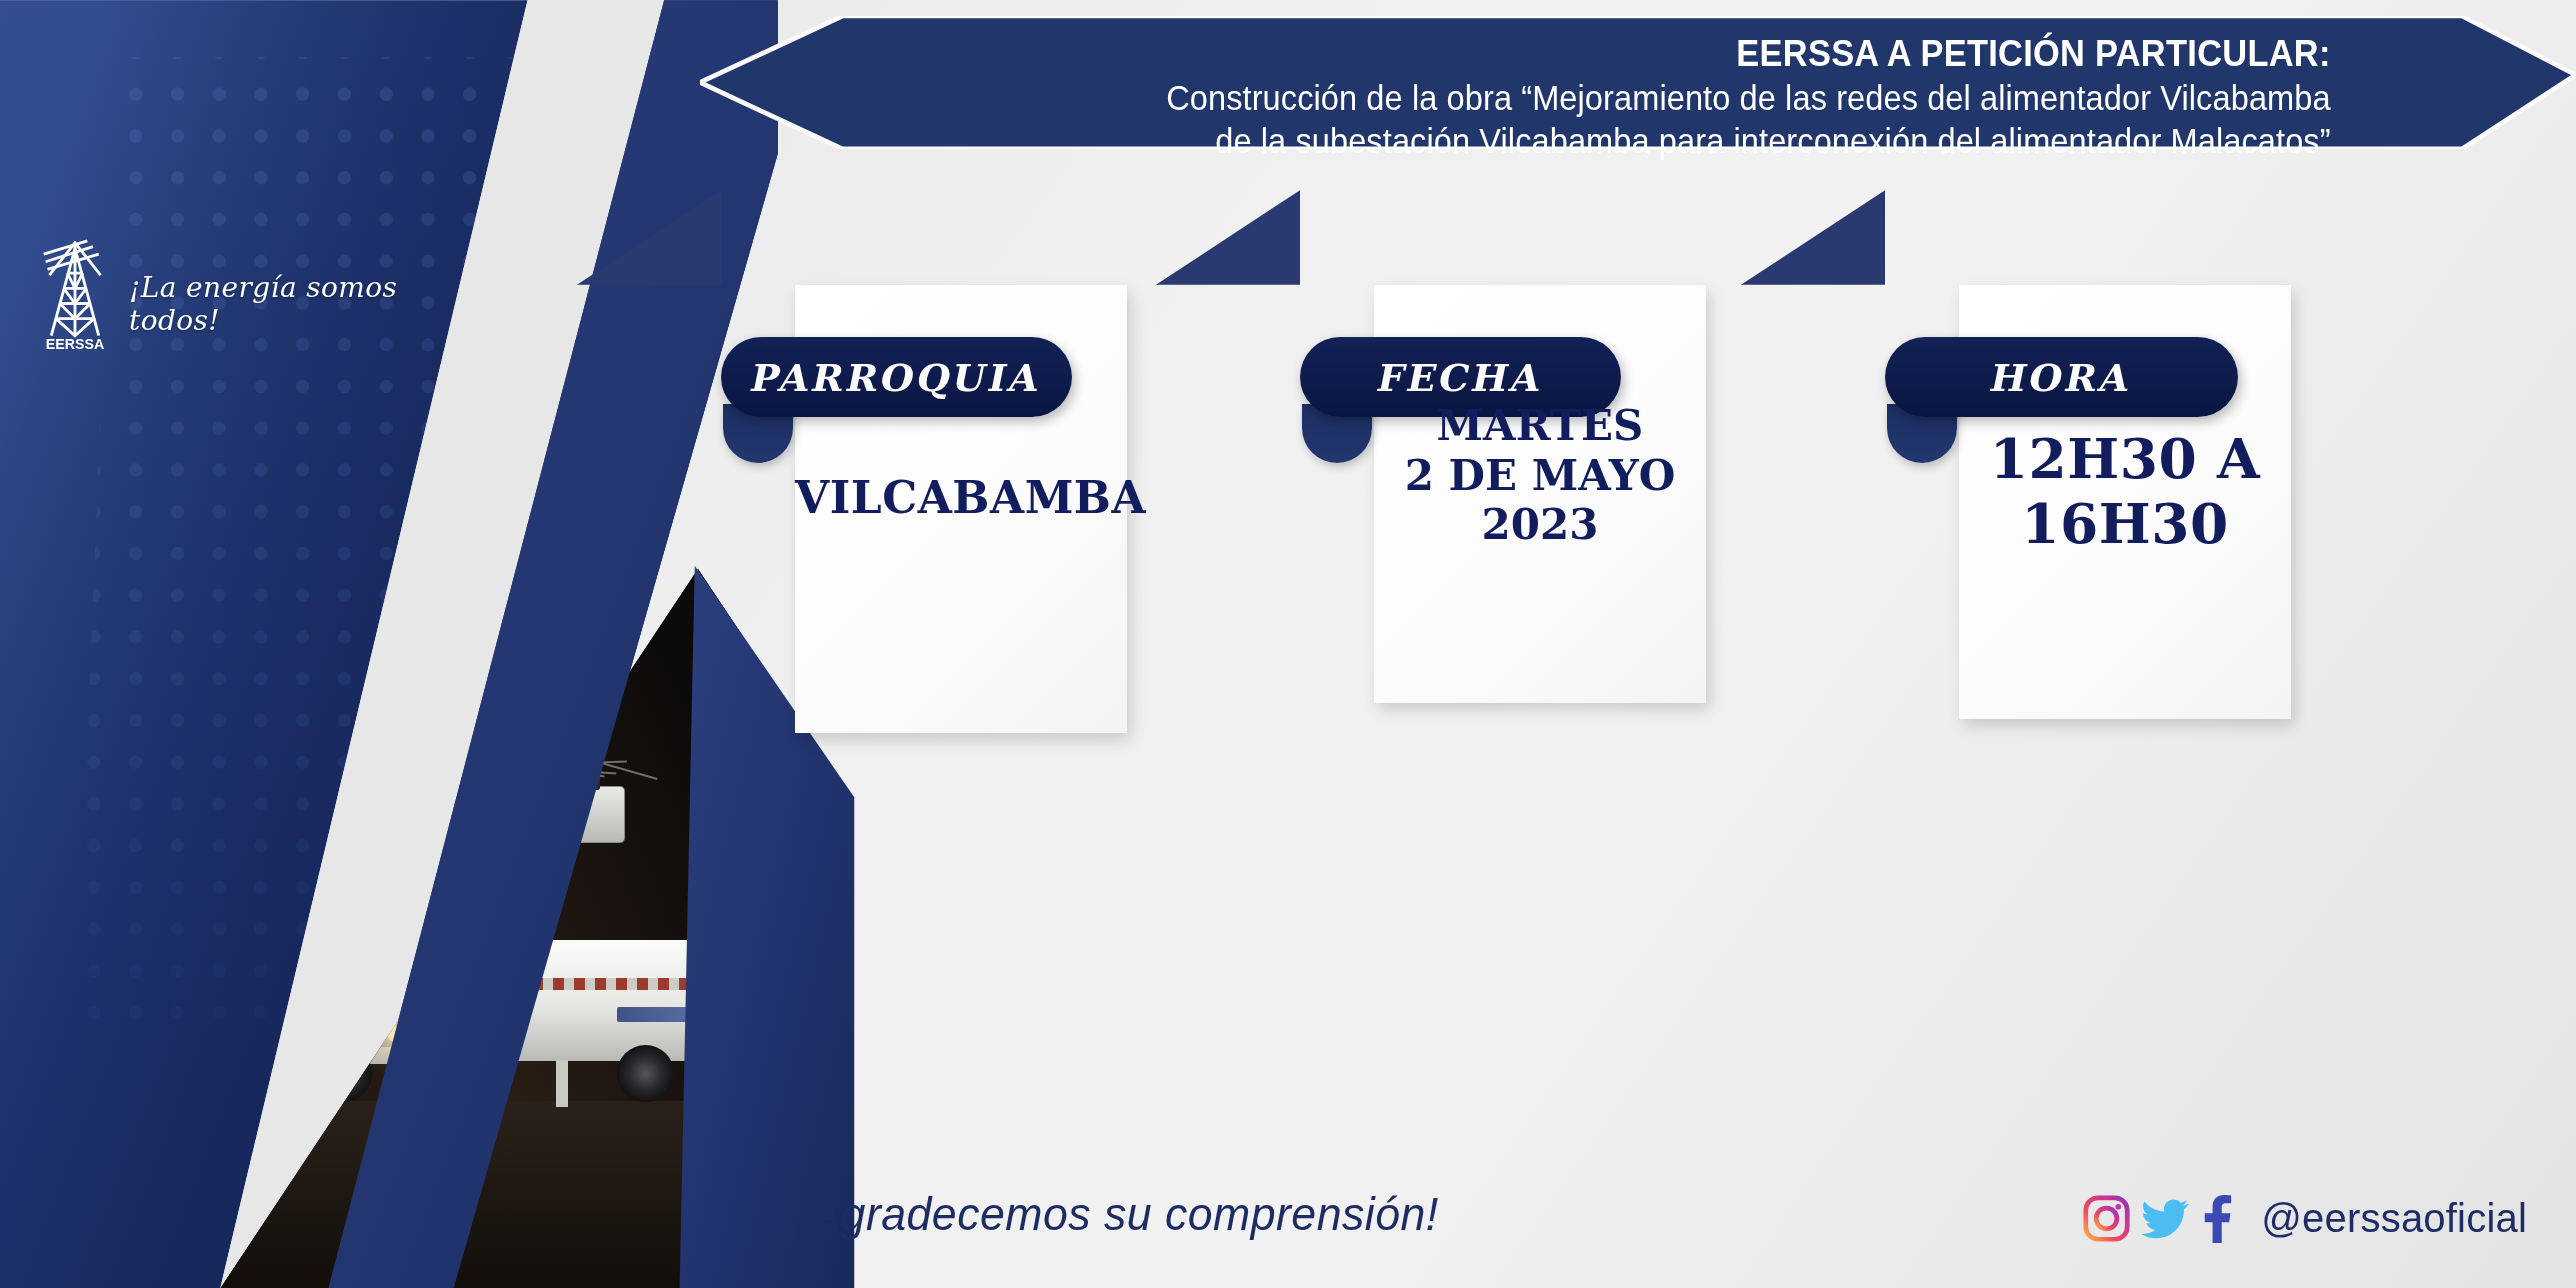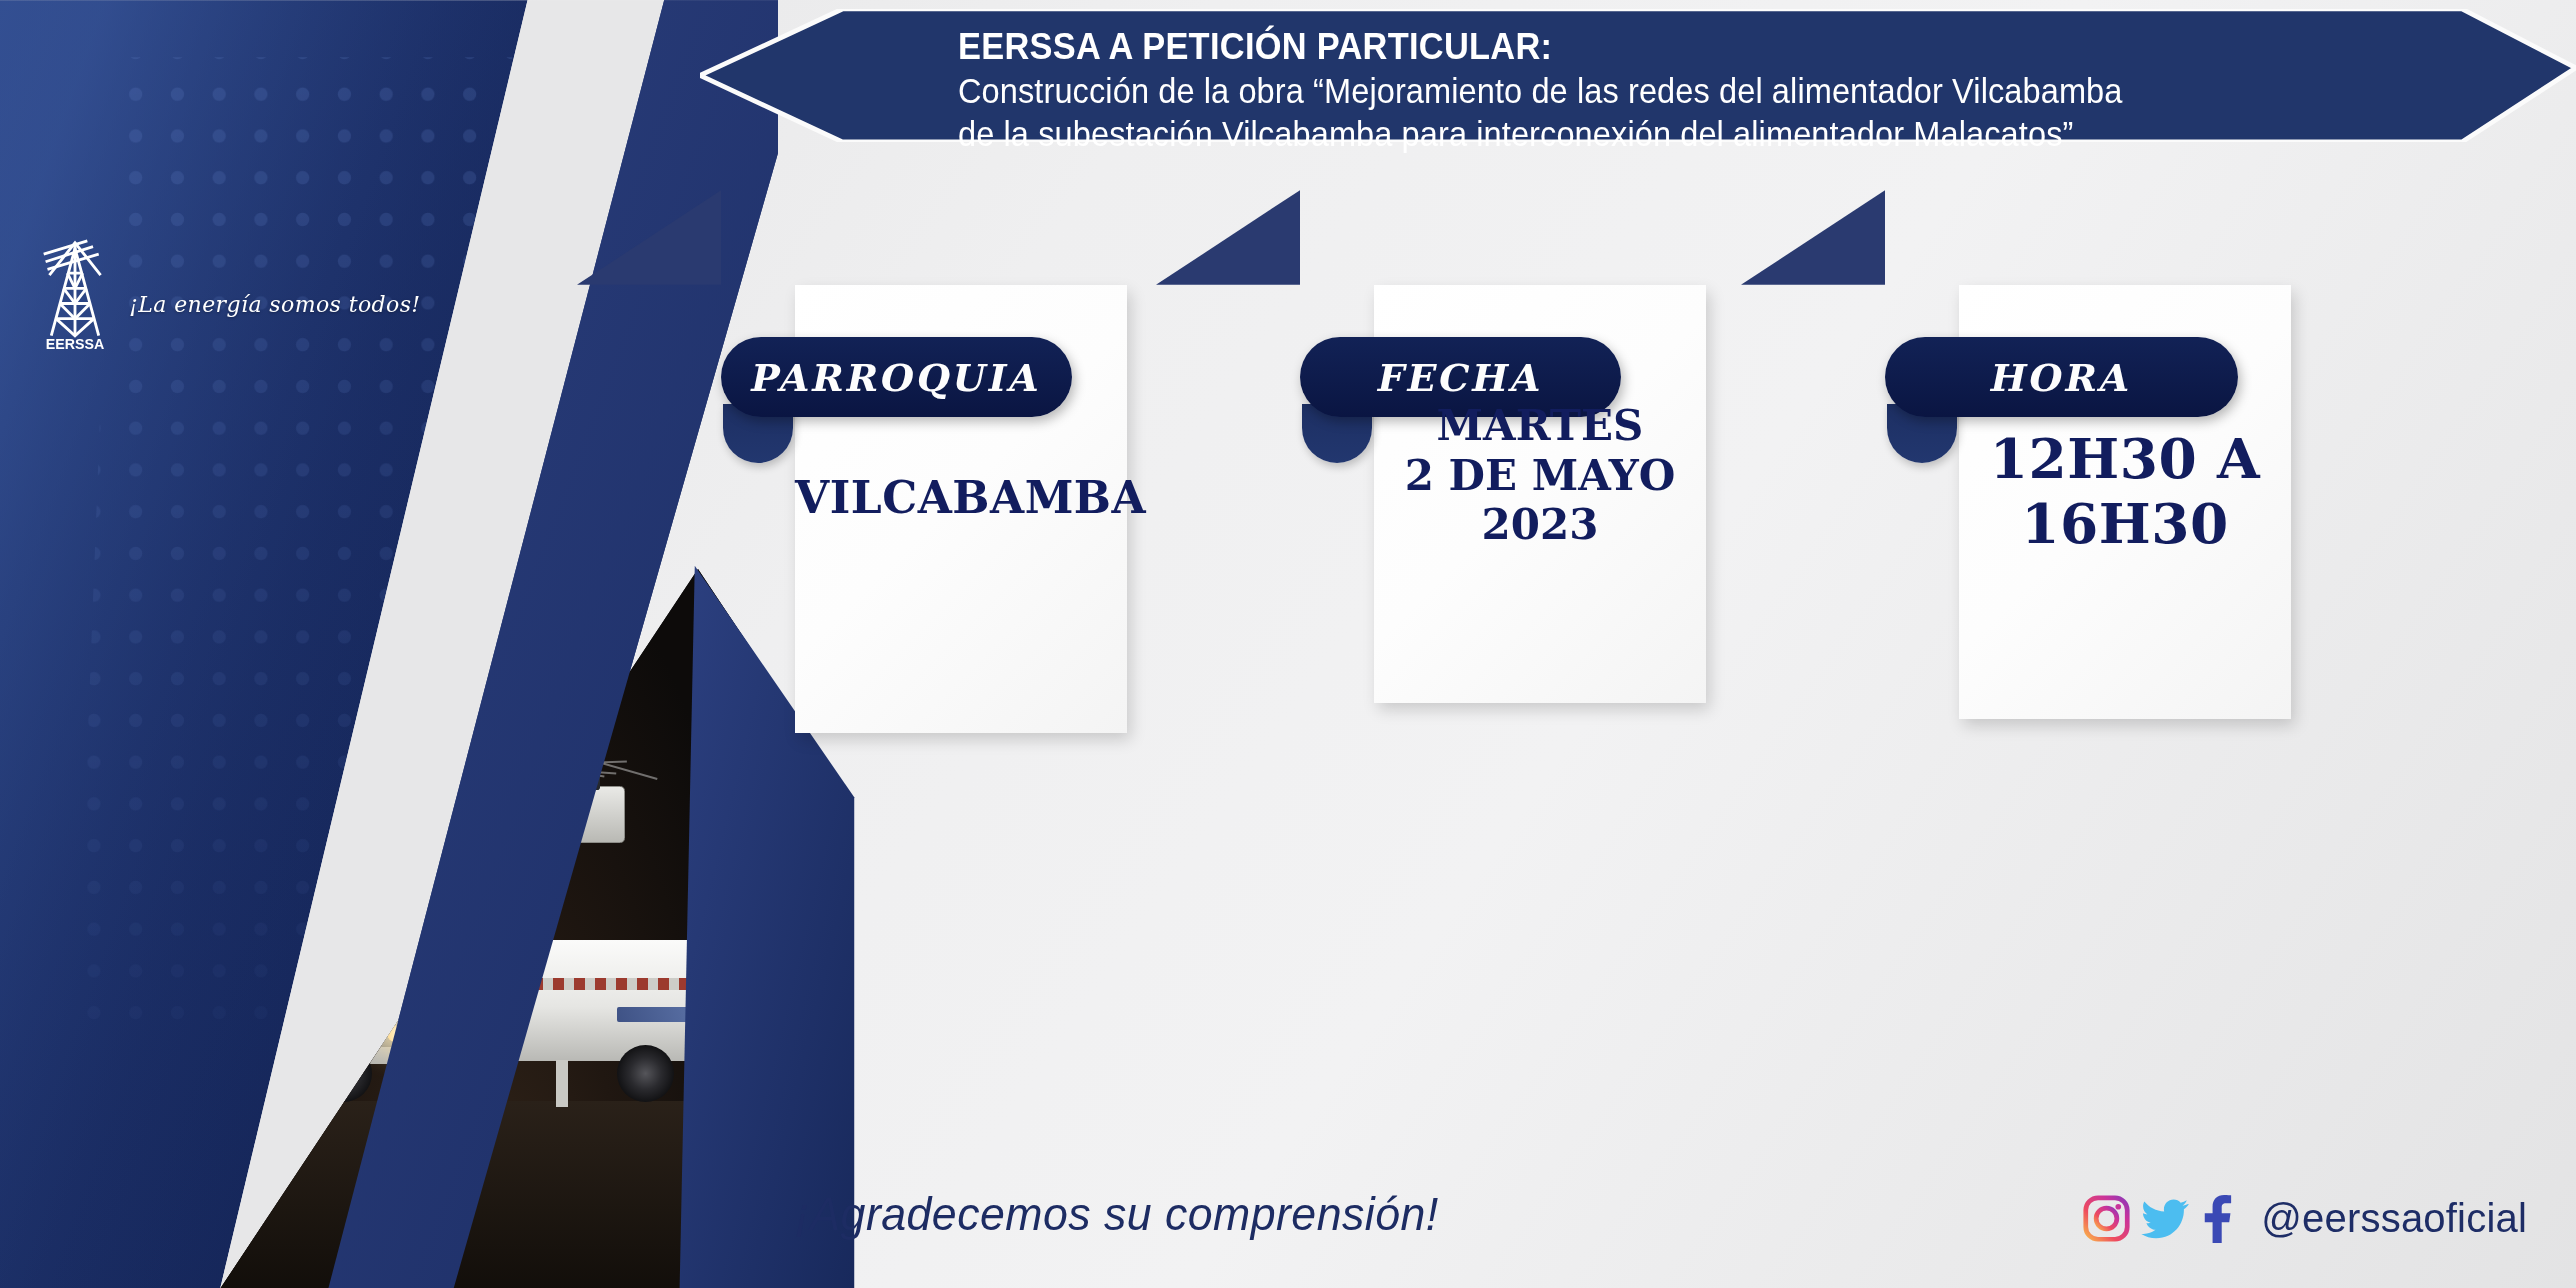--- a/index.html
+++ b/index.html
@@ -87,25 +87,25 @@
     font-weight:400;font-size:36px;letter-spacing:0.9px;color:#f2f4f8;
     text-transform:uppercase;margin-top:5.7px;transform:scaleX(.88);transform-origin:50% 50%;
     text-shadow:0 1.9px 3.8px rgba(0,0,0,.3);
   }
 
   .logo-row{position:absolute;left:38px;top:237px;width:446px;display:flex;align-items:center;gap:17px;z-index:6;}
   .tower{width:74px;height:114px;flex:0 0 auto;}
   .logo-txt{color:#ffffff;}
   .logo-txt .c1{font-size:24px;font-weight:700;letter-spacing:0.4px;line-height:1.16;
     text-shadow:0 0.9px 2.8px rgba(0,0,0,.35);}
-  .logo-txt .c2{font-family:"DejaVu Serif",serif;font-style:italic;font-size:22px;
+  .logo-txt .c2{font-family:"DejaVu Serif",serif;font-style:italic;font-size:28px;
     margin-top:20px;letter-spacing:0.4px;text-shadow:0 0.9px 2.8px rgba(0,0,0,.35);}
 
   
-  .banner{position:absolute;left:700px;top:9px;width:1876px;height:133px;z-index:8;}
+  .banner{position:absolute;left:700px;top:16px;width:1876px;height:133px;z-index:8;text-align:right;}
   .banner .bg{position:absolute;inset:0;}
   .banner .txt{position:absolute;left:258px;top:17px;right:142px;color:#ffffff;}
   .banner .bt{
     font-family:"Liberation Sans Narrow","Liberation Sans",sans-serif;
     font-weight:700;font-size:37px;letter-spacing:0.3px;transform:scaleX(.93);transform-origin:0 50%;
   }
   .banner .bl{
     font-family:"Liberation Sans Narrow","Liberation Sans",sans-serif;
     font-weight:400;font-size:35px;line-height:1.18;letter-spacing:0.1px;margin-top:1.9px;
     transform:scaleX(.93);transform-origin:0 50%;white-space:nowrap;

